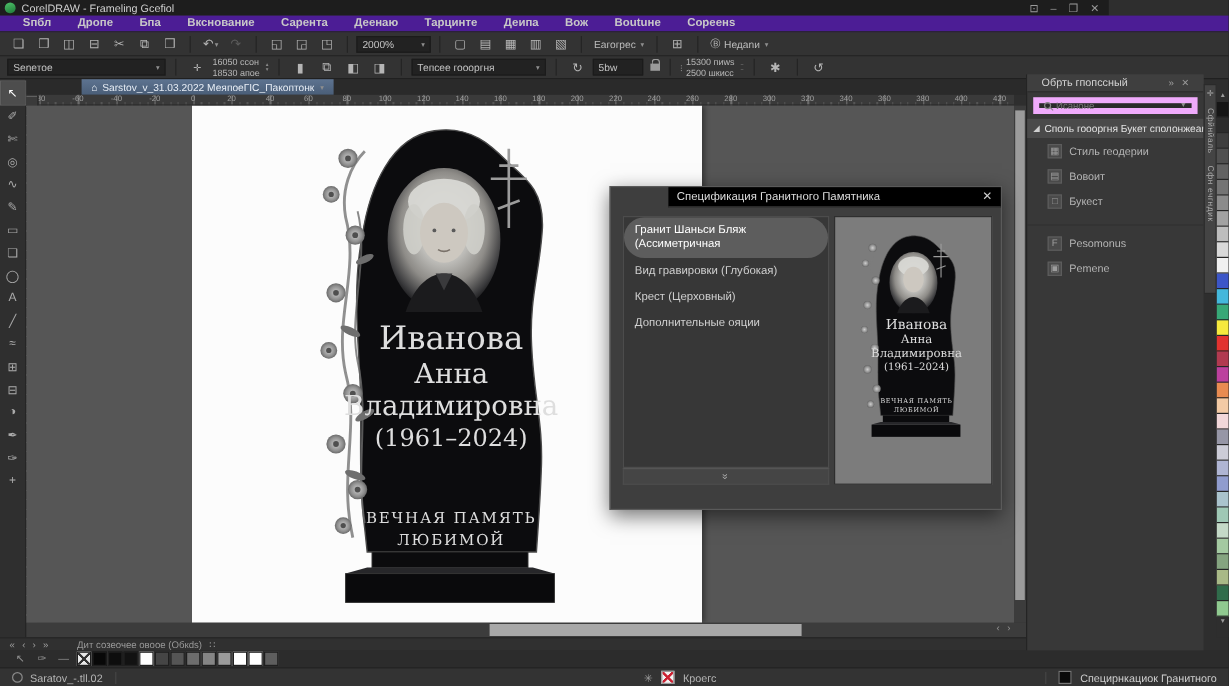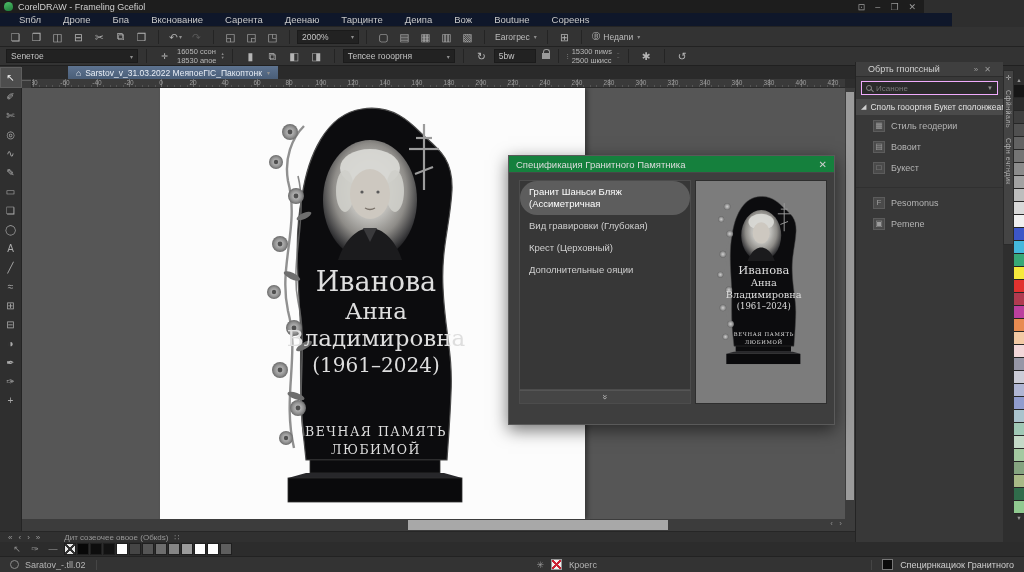--- a/index.html
+++ b/index.html
@@ -10,22 +10,22 @@
     color:#c0c0c0; -webkit-font-smoothing:antialiased;
   }
   
   .titlebar { position:absolute; left:0; top:0; width:924px; height:13px;
     background:#1d1d1d; display:flex; align-items:center; font-size:9px; color:#cfcfcf; }
   .corel-logo { width:9px; height:9px; margin:0 5px 0 4px;
     background:linear-gradient(160deg,#4fc36a,#1e7a38); border-radius:50% 50% 45% 45%; }
   .win-controls { margin-left:auto; display:flex; align-items:center; gap:10px; padding-right:8px; color:#9a9a9a; font-size:9px;}
   .win-controls span { cursor:default; }
   
-  .menubar { position:absolute; left:0; top:13px; width:952px; height:14px;
-    background:#0f172a; border-bottom:1px solid #242424; display:flex; align-items:center; padding-left:8px; }
+  .menubar { position:absolute; left:0; top:13px; width:1024px; height:14px;
+    background:#4c1d95; border-bottom:1px solid #242424; display:flex; align-items:center; padding-left:8px;font-weight:bold; }
   .menu-item { font-size:9.5px; color:#c8c8c8; padding:0 11px; height:14px; line-height:14px; }
   
   .toolbar { position:absolute; left:0; top:27px; width:1024px; height:20px;
     background:#333; border-bottom:1px solid #222; display:flex; align-items:center; padding-left:6px; gap:2px; }
   .tbi { width:19px; height:16px; display:flex; align-items:center; justify-content:center;
     color:#b5b5b5; font-size:10.5px; }
   .tbi.dis { color:#5c5c5c; }
   .dd { font-size:6px; color:#8f8f8f; margin-left:1px; }
   .vsep { width:1px; height:14px; background:#242424; margin:0 5px; }
   .zoom-box { width:62px; height:14px; background:#222; border:1px solid #1b1b1b; display:flex;
@@ -93,38 +93,38 @@
   .sb-logo { width:9px; height:9px; border:1.5px solid #8a8a8a; border-radius:50%; margin:0 6px 0 10px;}
   .sb-sep { width:1px; height:10px; background:#454545; margin:0 10px; }
   .nofill { width:11px; height:11px; border:1px solid #9a9a9a; background:
       linear-gradient(45deg,transparent 40%,#c23 44%,#c23 56%,transparent 60%),
       linear-gradient(-45deg,transparent 40%,#c23 44%,#c23 56%,transparent 60%),#f2f2f2; }
   .blacksw { width:11px; height:11px; background:#0a0a0a; border:1px solid #777; }
   
   .dialog { position:absolute; left:508px; top:155px; width:327px; height:270px; background:#3e3e3e;
     border:1px solid #5a5a5a; box-shadow:0 5px 16px rgba(0,0,0,.55); }
   .dlg-title { height:17px; display:flex; align-items:center; justify-content:space-between;
-    padding:0 7px; font-size:9.5px; color:#ddd; background:#15803d; border-bottom:1px solid #474747;}
+    padding:0 7px; font-size:9.5px; color:#ddd; background:#000000; border-bottom:1px solid #474747;margin-left:48px;}
   .dlg-close { color:#cfcfcf; font-size:10px; }
   .dlg-list { position:absolute; left:10px; top:24px; width:172px; height:210px; background:#373737;
     border:1px solid #4c4c4c; overflow:hidden; }
   .dlg-item { font-size:9.5px; color:#cfcfcf; padding:5px 9px; line-height:12px; }
   .dlg-item.selected { background:#5d5d5d; color:#fff;border-radius:17px; }
   .dlg-chev { position:absolute; left:10px; top:234px; width:172px; height:14px; background:#454545;
     border:1px solid #4c4c4c; border-top:1px solid #555; display:flex; align-items:center; justify-content:center;}
   .dlg-chev span { display:inline-block; transform:rotate(90deg); font-size:9px; color:#bbb; }
   .dlg-preview { position:absolute; left:186px; top:24px; width:132px; height:224px; background:#7c7c7c;
     border:1px solid #2e2e2e; display:flex; align-items:flex-start; justify-content:center; padding-top:10px;}
   
   .docker { position:absolute; left:855px; top:62px; width:148px; height:480px; background:#383838;
     border-left:1px solid #242424; }
   .dk-head { height:15px; background:#3f3f3f; border-bottom:1px solid #2c2c2c; display:flex;
     align-items:center; padding:0 12px; font-size:9px; color:#d2d2d2; }
   .dk-head .ics { margin-left:auto; display:flex; gap:6px; color:#9a9a9a; font-size:8px; }
-  .dk-search { margin:4px 5px; height:14px; background:#2a2a2a; border:1px solid #f0abfc;
+  .dk-search { margin:4px 5px; height:14px; background:#2a2a2a; border:5px solid #f0abfc;
     display:flex; align-items:center; padding:0 4px; gap:4px; }
   .mag { width:6px; height:6px; border:1.4px solid #858585; border-radius:50%; position:relative; flex:0 0 auto;}
   .mag:after { content:""; position:absolute; width:4px; height:1.4px; background:#858585;
     right:-3px; bottom:-1px; transform:rotate(45deg); }
   .dk-search input { flex:1; background:transparent; border:none; outline:none; color:#bbb;
     font-size:8px; font-family:"Liberation Sans",sans-serif; min-width:0;}
   .dk-search input::placeholder { color:#787878; }
   .dk-filter { font-size:6px; color:#8f8f8f; }
   .dk-group { height:16px; background:#4a4a4a; display:flex; align-items:center; gap:4px; padding:0 5px;
     font-size:8.5px; color:#e2e2e2; white-space:nowrap; overflow:hidden; }

